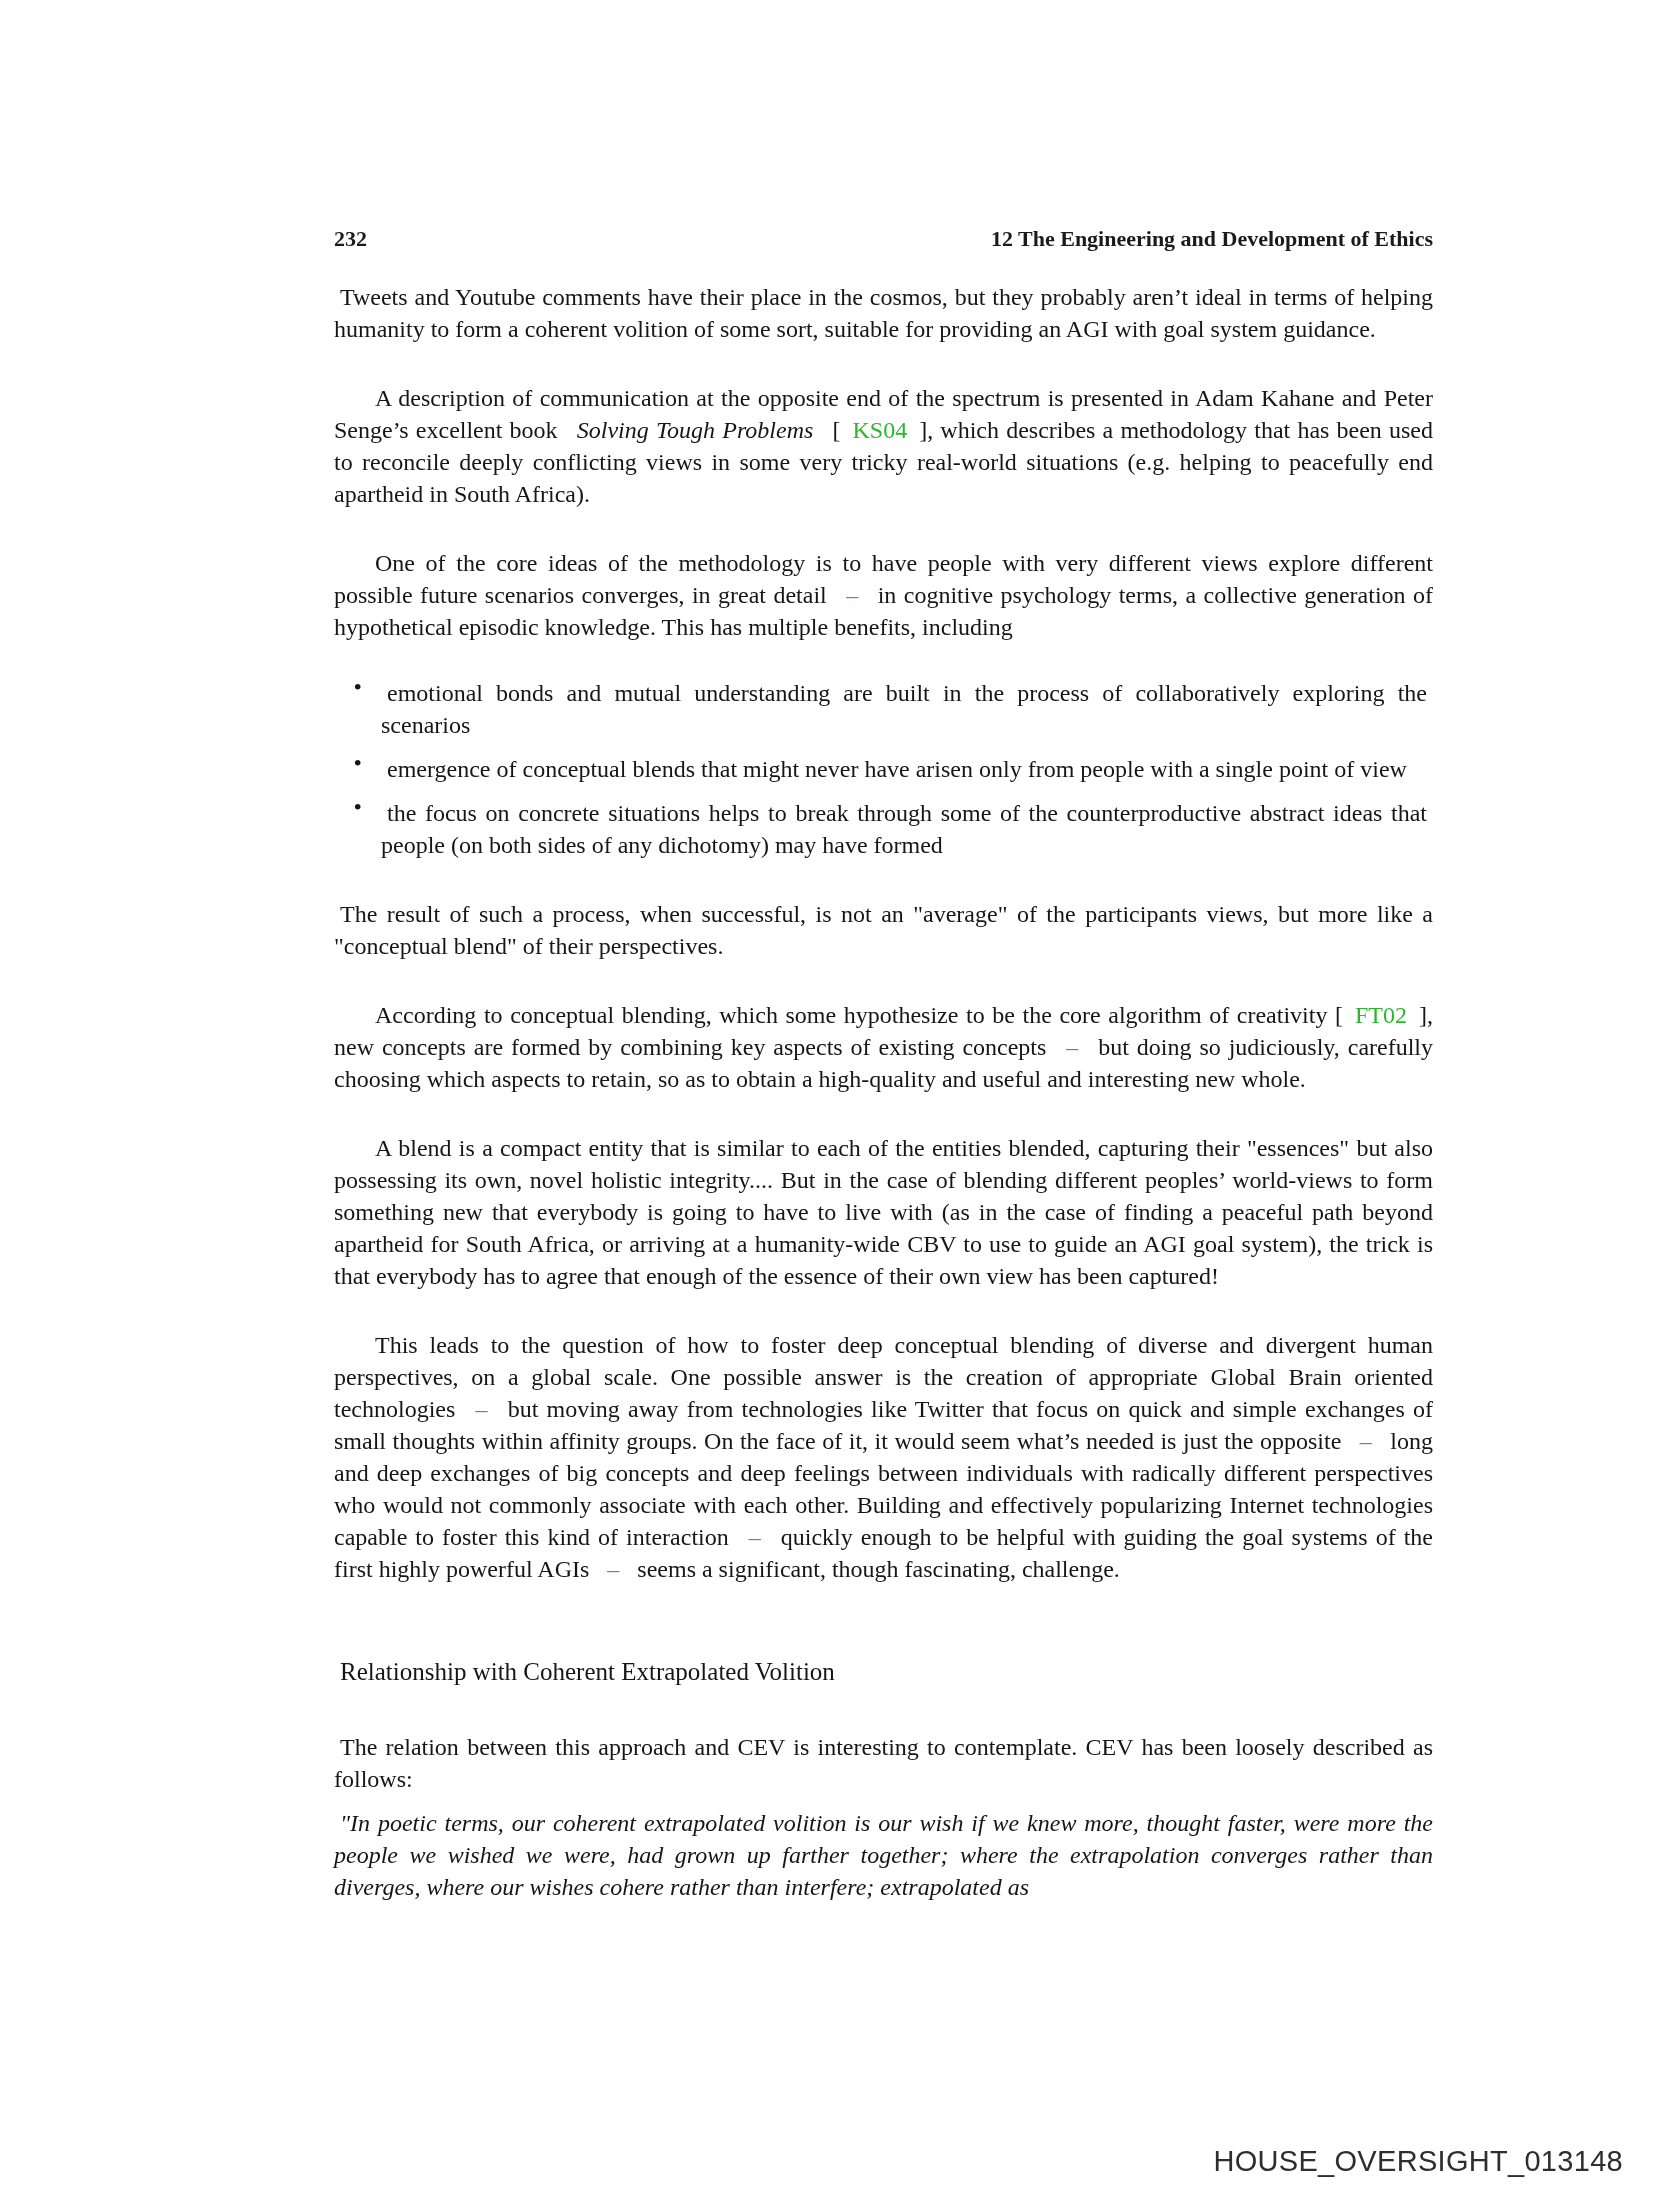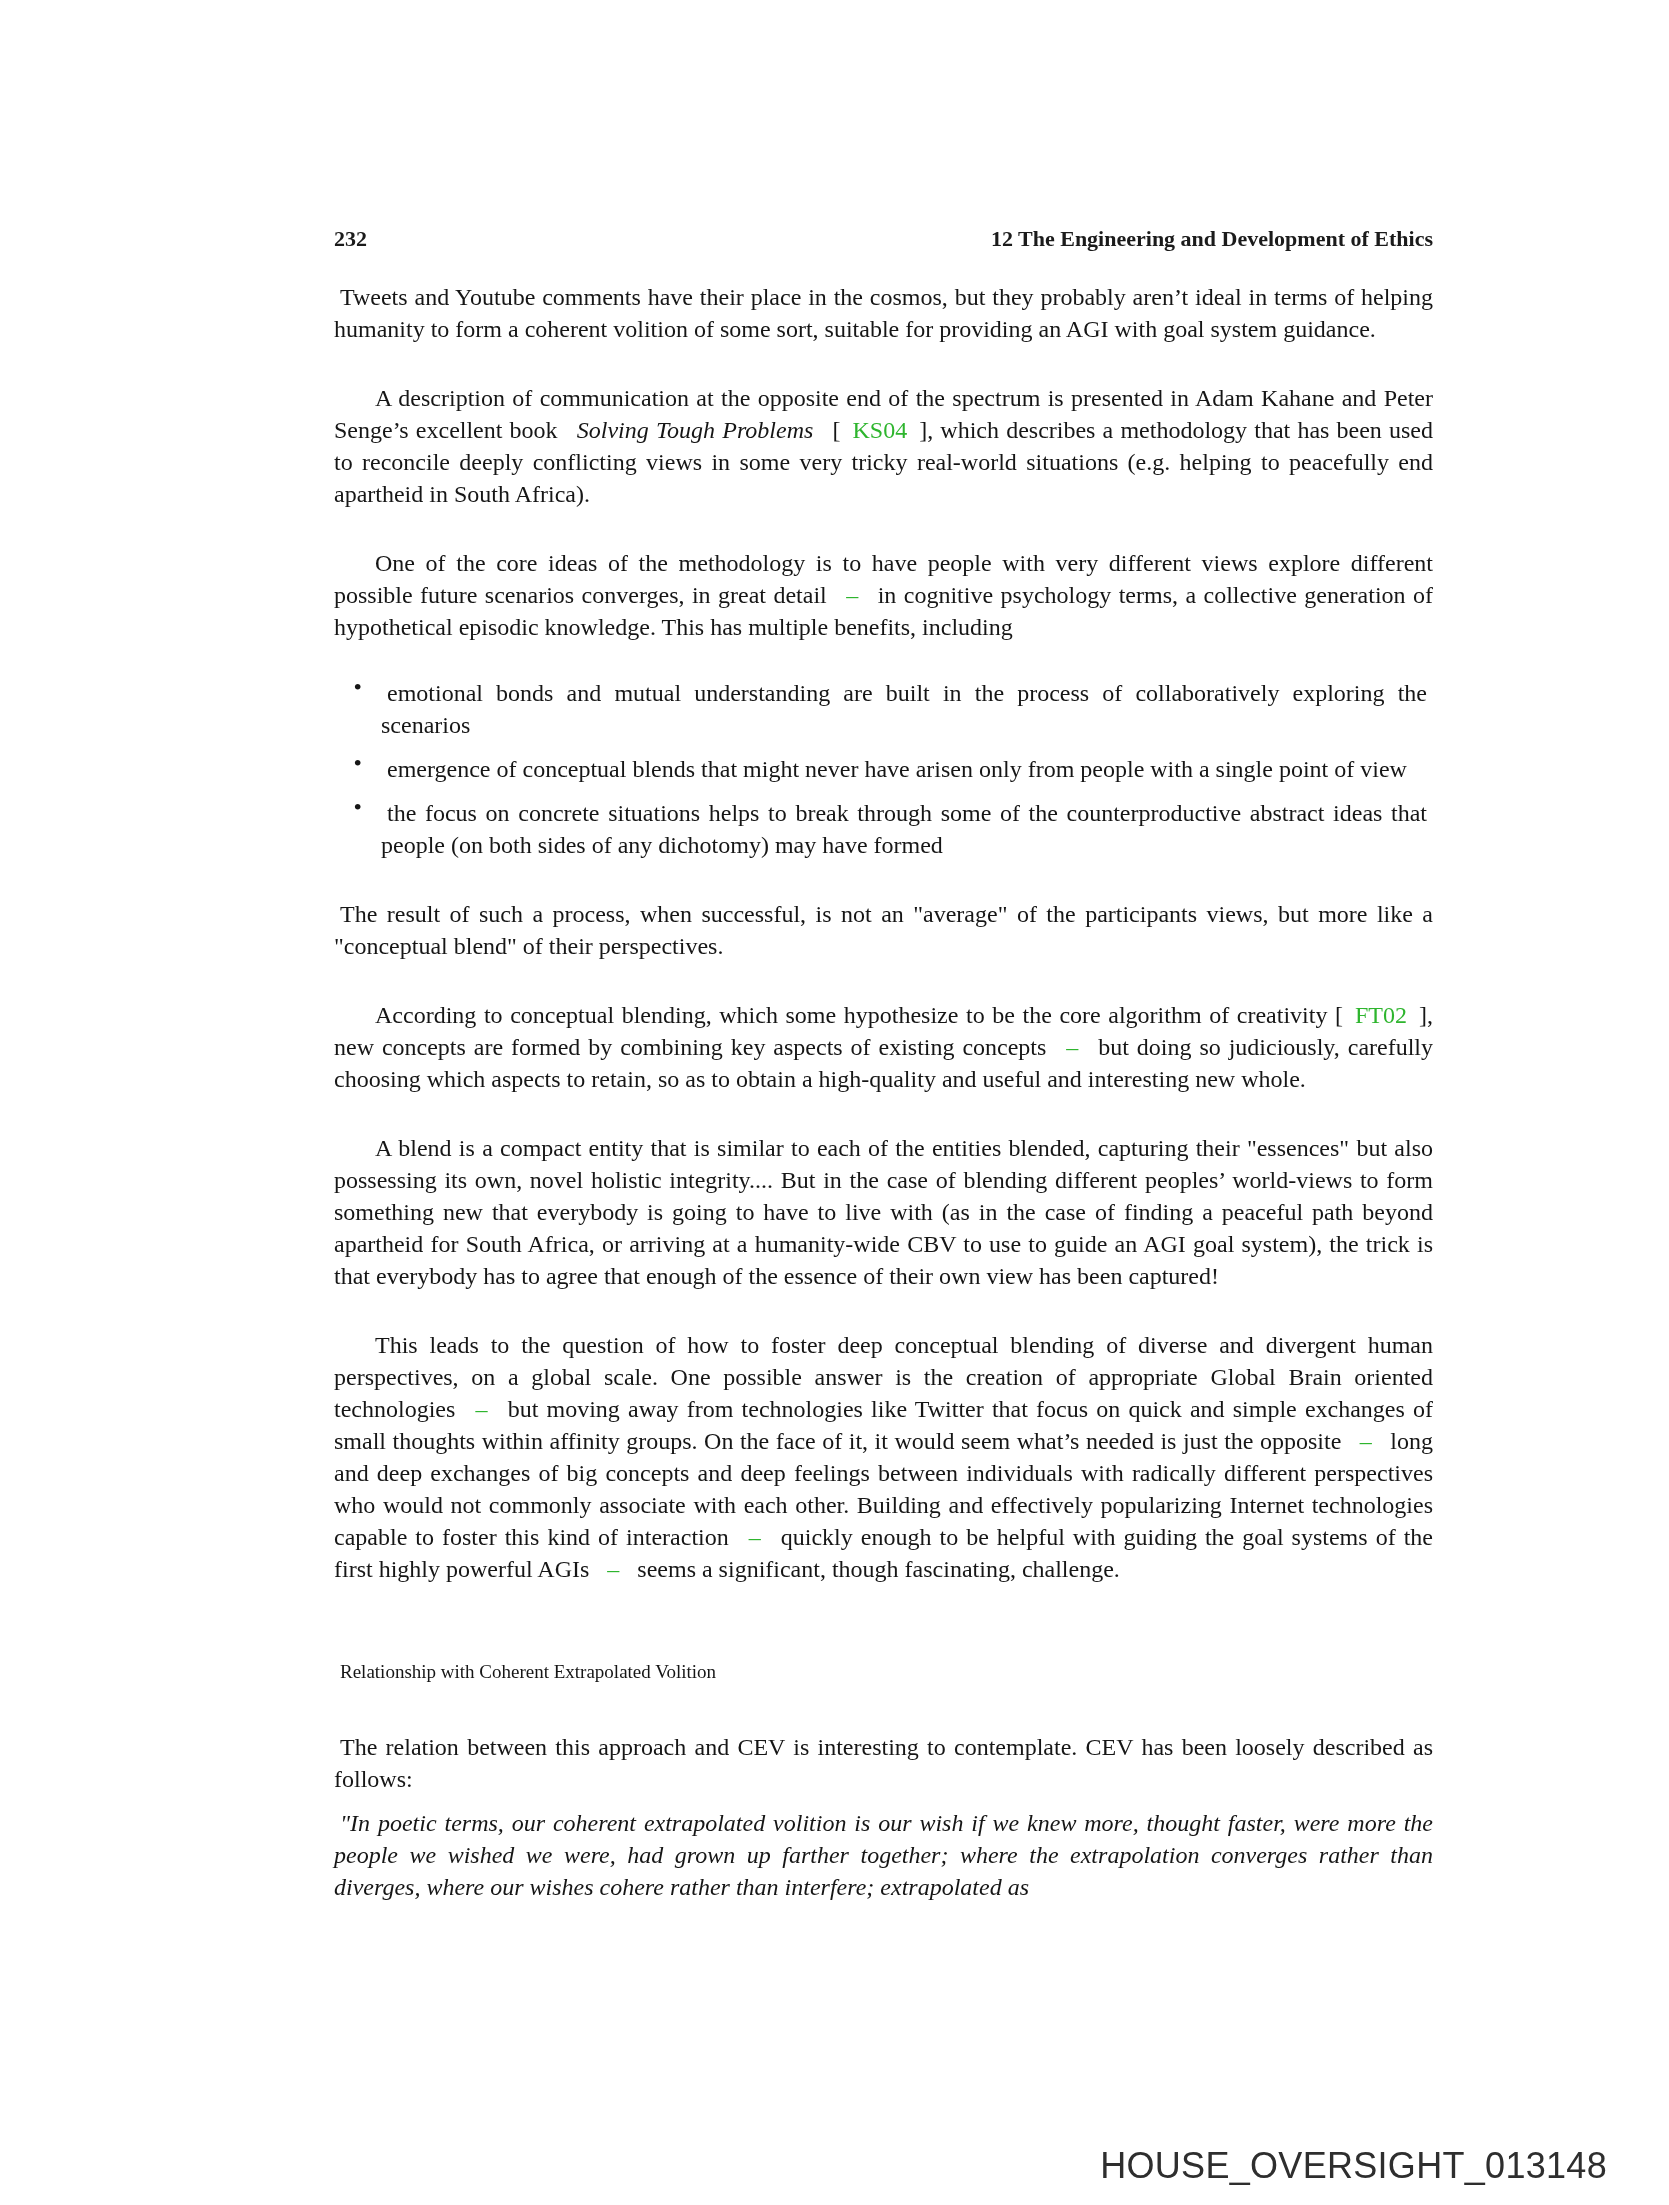--- a/index.html
+++ b/index.html
@@ -37,29 +37,29 @@
 
   ul.bullets { margin: 15.7px 0 19.6px 0; list-style: none; }
   ul.bullets li { position: relative; padding-left: 47px; text-align: justify; }
   ul.bullets li::before {
     content: "\2022";
     position: absolute; left: 19.6px; top: 0;
   }
 
   h2.subheading {
     margin: 59px 0 31px 0;
-    font-size: 19px; font-weight: normal; color: #161616;
+    font-size: 25px; font-weight: normal; color: #161616;
     text-align: left; text-indent: 0;
   }
 
   .watermark {
     position: absolute;
-    right: 62px; top: 2133px;
+    right: 46px; top: 2133px;
     font-family: "Liberation Sans", sans-serif;
-    font-size: 36px; color: #2e2e2e;
+    font-size: 29px; color: #2e2e2e;
     letter-spacing: 0.3px;
     white-space: nowrap;
   }
 </style>
 </head>
 <body>
 
 <div class="page">
 
   <div class="running-head">

